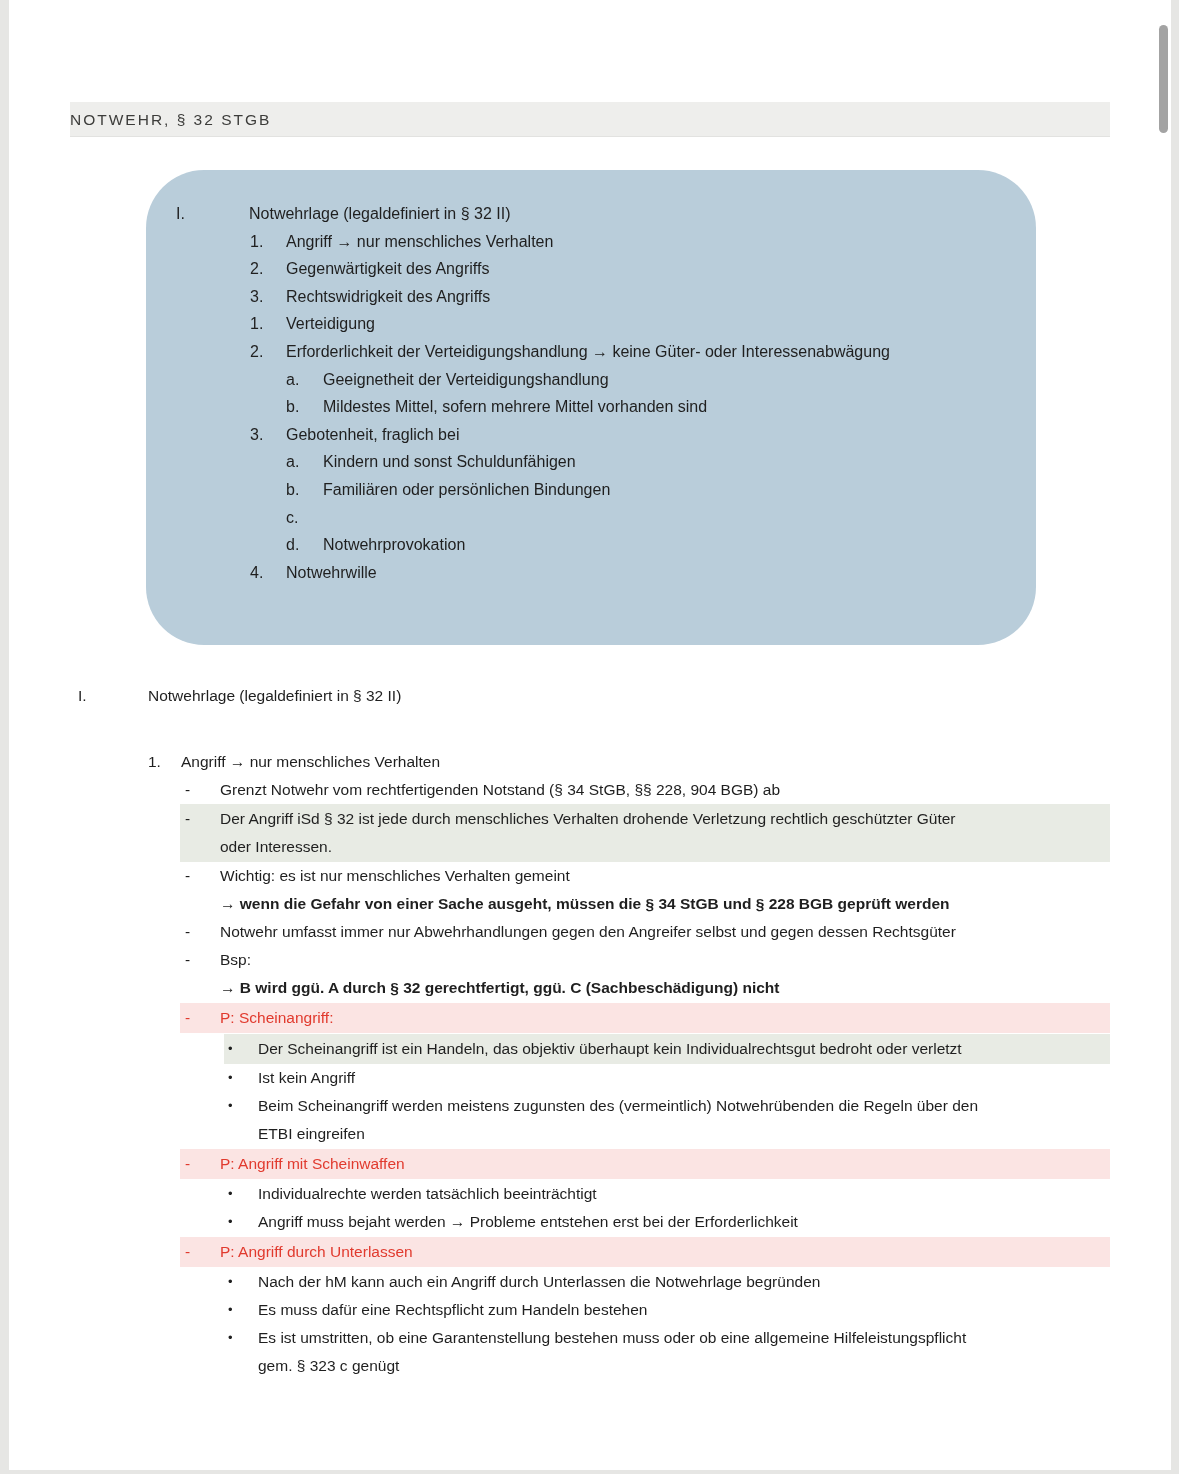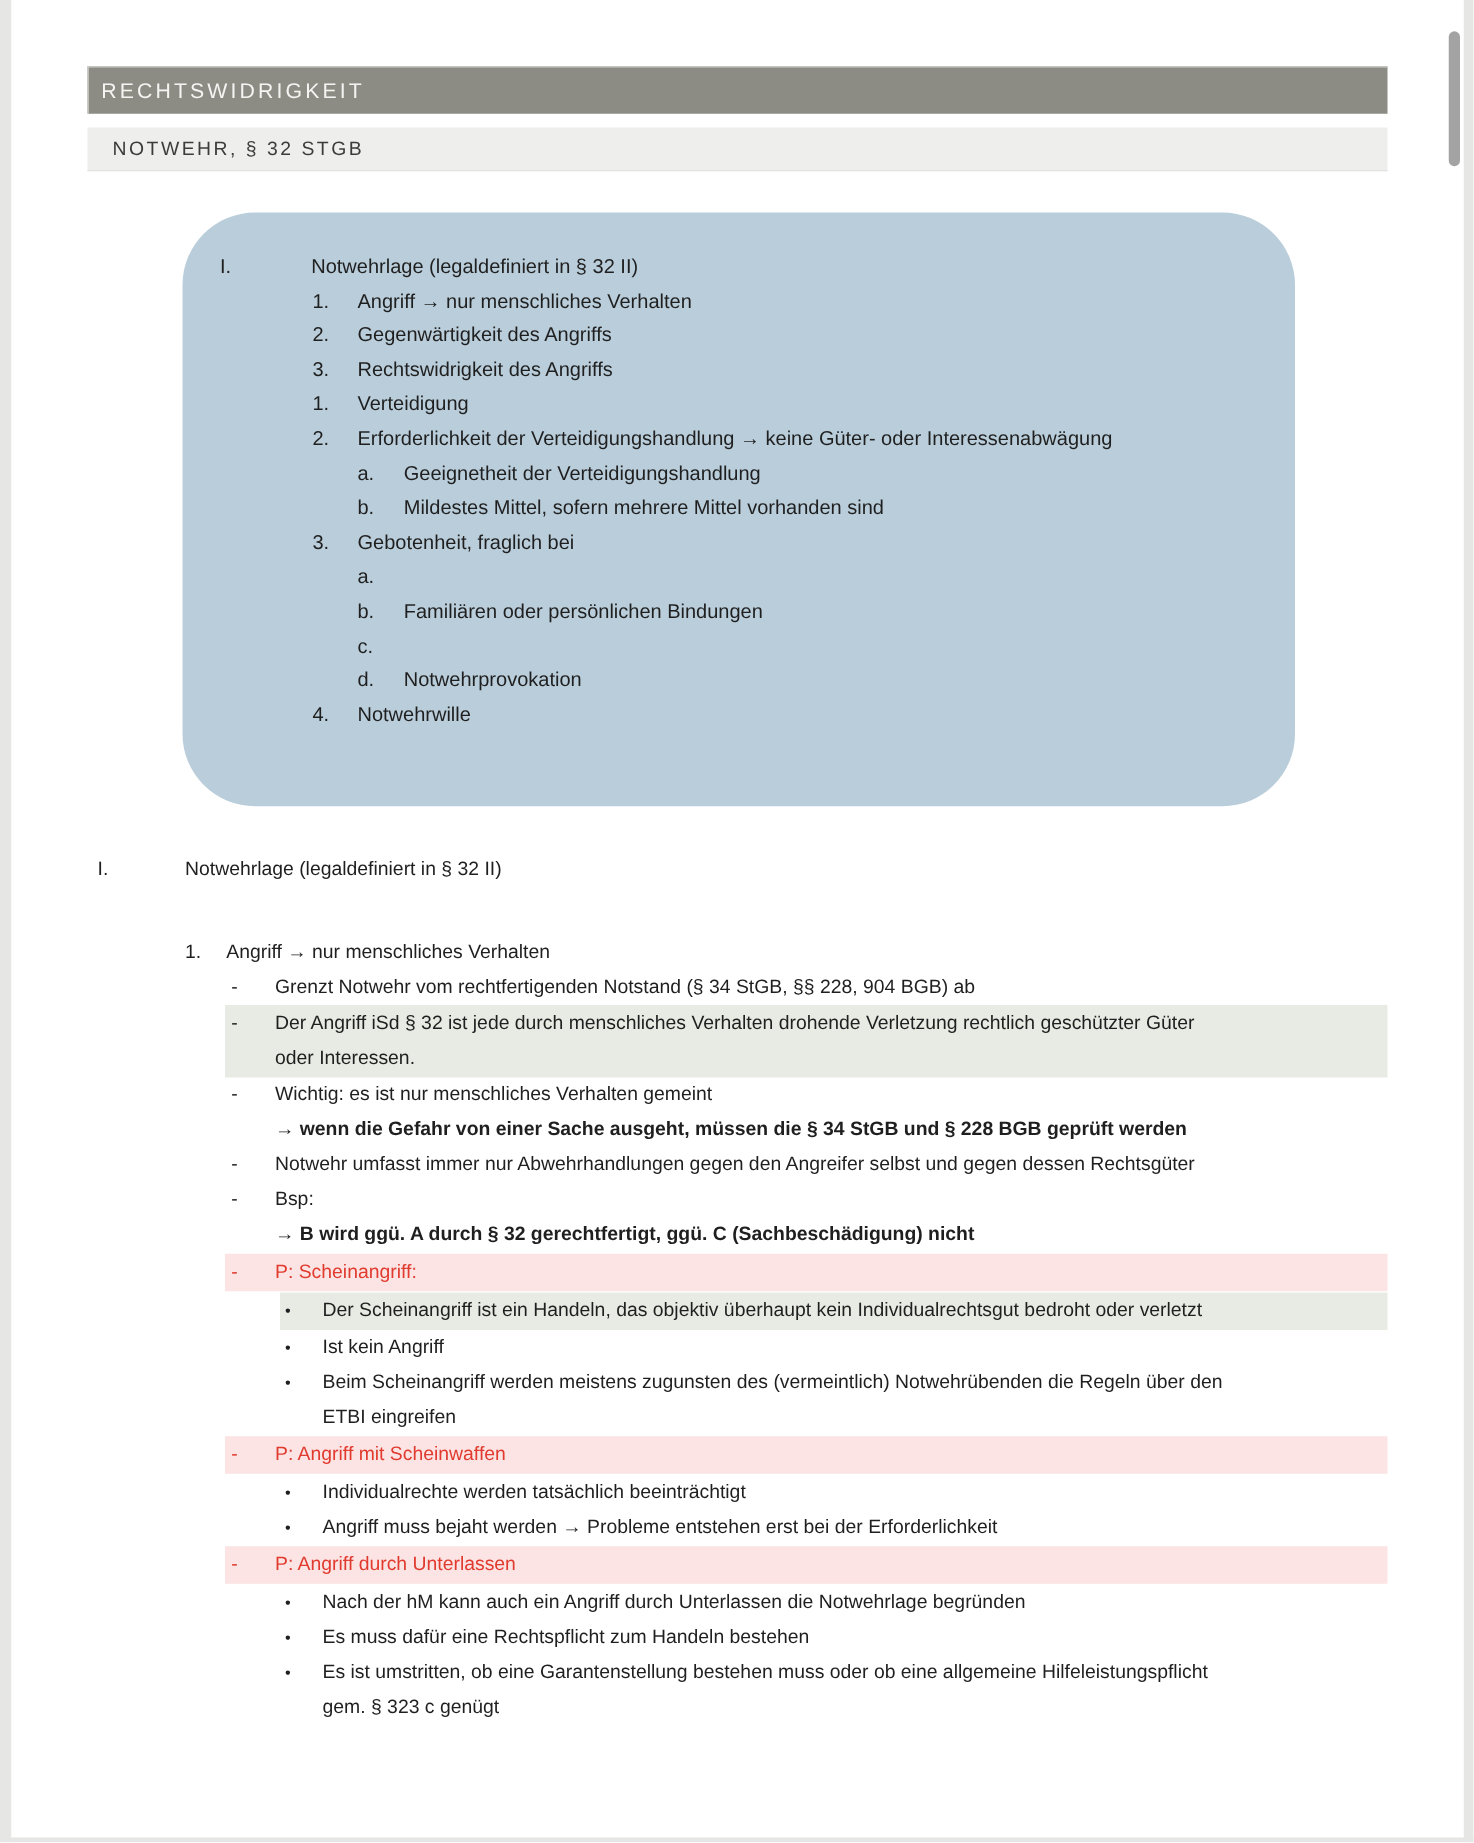--- a/index.html
+++ b/index.html
@@ -24,21 +24,21 @@
   .frame-left{position:absolute;left:0;top:0;width:9px;height:100%;background:var(--frame);}
   .frame-right{position:absolute;right:0;top:0;width:8px;height:100%;background:var(--frame);}
   .frame-bottom{position:absolute;left:0;bottom:0;width:100%;height:4px;background:var(--frame);}
   .scroll-thumb{position:absolute;left:1159px;top:25px;width:9px;height:108px;background:var(--thumb);border-radius:5px;}
 
   
   .hdr{position:absolute;left:70px;top:53px;width:1040px;height:38px;background:var(--header-bg);
        color:var(--header-fg);font-size:17px;letter-spacing:2.5px;line-height:37px;padding-left:10px;
        border-top:1px solid #cfcfcb;border-left:1px solid #cfcfcb;}
   .subhdr{position:absolute;left:70px;top:102px;width:1040px;height:35px;background:var(--subheader-bg);
-       color:var(--subheader-fg);font-size:15.5px;letter-spacing:2px;line-height:35px;padding-left:20px;
+       color:var(--subheader-fg);font-size:15.5px;letter-spacing:2px;line-height:35px;padding-left:0;
        border-bottom:1px solid #e2e2e0;}
 
   
   #outline-box{position:absolute;left:146px;top:170px;width:890px;height:475px;background:var(--box-bg);
        border-radius:58px;padding:30px 0;font-size:16px;}
   .oline{display:flex;line-height:27.6px;}
   .oline .mk{flex-shrink:0;}
   .oline.l1 .mk{margin-left:30px;width:73px;}
   .oline.l2 .mk{margin-left:104px;width:36px;}
   .oline.l3 .mk{margin-left:140px;width:37px;}
@@ -64,21 +64,20 @@
 </style>
 </head>
 <body>
 
 <div id="page">
   <div class="frame-left"></div>
   <div class="frame-right"></div>
   <div class="frame-bottom"></div>
   <div class="scroll-thumb"></div>
 
-  <div class="hdr">RECHTSWIDRIGKEIT</div>
   <div class="subhdr">NOTWEHR, § 32 STGB</div>
 
   <div id="outline-box">
     <div id="outline-items">
         <div class="oline l1">
           <span class="mk">I.</span>
           <span class="tx">Notwehrlage (legaldefiniert in § 32 II)</span>
         </div>
         <div class="oline l2">
           <span class="mk">1.</span>
@@ -107,20 +106,21 @@
         <div class="oline l3">
           <span class="mk">b.</span>
           <span class="tx">Mildestes Mittel, sofern mehrere Mittel vorhanden sind</span>
         </div>
         <div class="oline l2">
           <span class="mk">3.</span>
           <span class="tx">Gebotenheit, fraglich bei</span>
         </div>
         <div class="oline l3">
           <span class="mk">a.</span>
+          <span class="tx">Kindern und sonst Schuldunfähigen</span>
         </div>
         <div class="oline l3">
           <span class="mk">b.</span>
           <span class="tx">Familiären oder persönlichen Bindungen</span>
         </div>
         <div class="oline l3">
           <span class="mk">c.</span>
         </div>
         <div class="oline l3">
           <span class="mk">d.</span>

